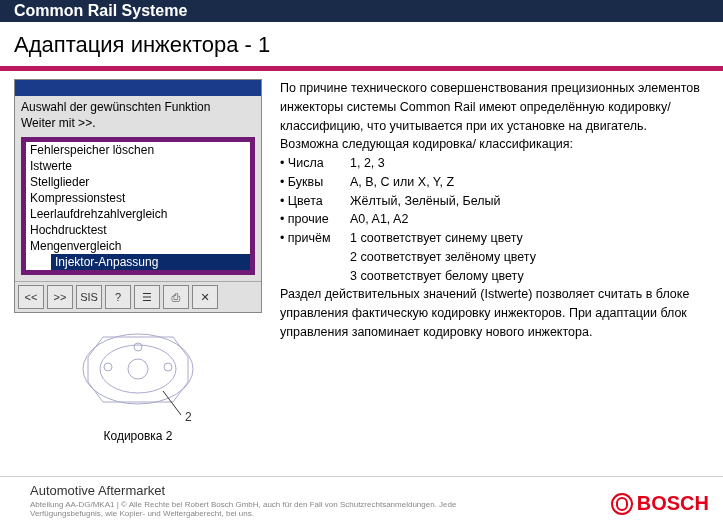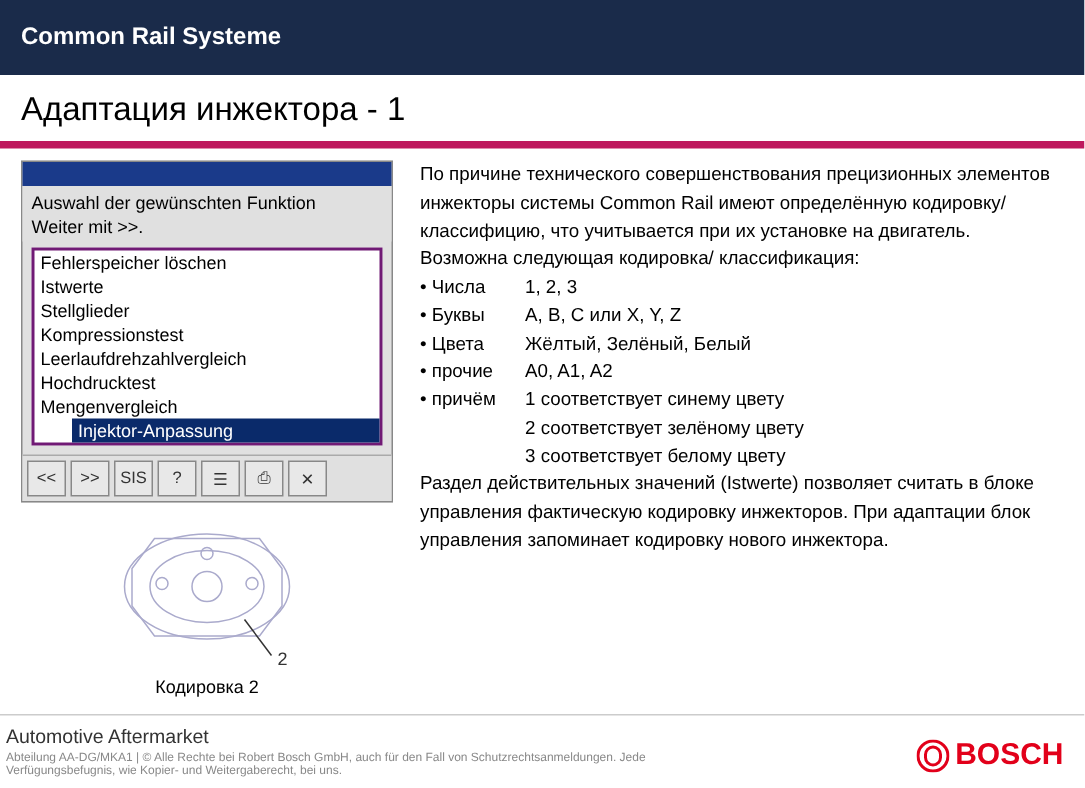--- a/index.html
+++ b/index.html
@@ -7,21 +7,21 @@
     font-family: Arial, sans-serif;
     background: #fff;
     width: 723px;
     height: 525px;
     position: relative;
     overflow: hidden;
   }
   .header-bar {
     background: #1a2b4a;
     color: #fff;
-    padding: 16px 14px;
+    padding: 2px 14px;
     font-weight: bold;
     font-size: 16px;
   }
   .subtitle {
     font-size: 22px;
     padding: 10px 14px 8px 14px;
     border-bottom: 5px solid #be185d;
     margin-bottom: 8px;
   }
   .content {
@@ -41,21 +41,21 @@
     background: #1a3a8a;
     height: 16px;
   }
   .sel-header {
     padding: 4px 6px 2px 6px;
     background: #e0e0e0;
     line-height: 1.3;
   }
   .listbox {
     margin: 4px 6px 6px 6px;
-    border: 2px solid #701a75;
+    border: 5px solid #701a75;
     background: #fff;
   }
   .listbox div {
     padding: 1px 4px;
     cursor: default;
   }
   .listbox .sel {
     background: #0a2a6a;
     color: #fff;
     margin-left: 25px;
@@ -99,21 +99,21 @@
     display: grid;
     grid-template-columns: 70px auto;
     row-gap: 0;
   }
   .footer {
     position: absolute;
     bottom: 0;
     left: 0;
     right: 0;
     border-top: 1px solid #ccc;
-    padding: 6px 14px 6px 4px;
+    padding: 6px 14px 6px 30px;
   }
   .footer-brand {
     font-size: 13px;
     color: #333;
   }
   .footer-copy {
     font-size: 8px;
     color: #888;
     margin-top: 2px;
     max-width: 500px;

